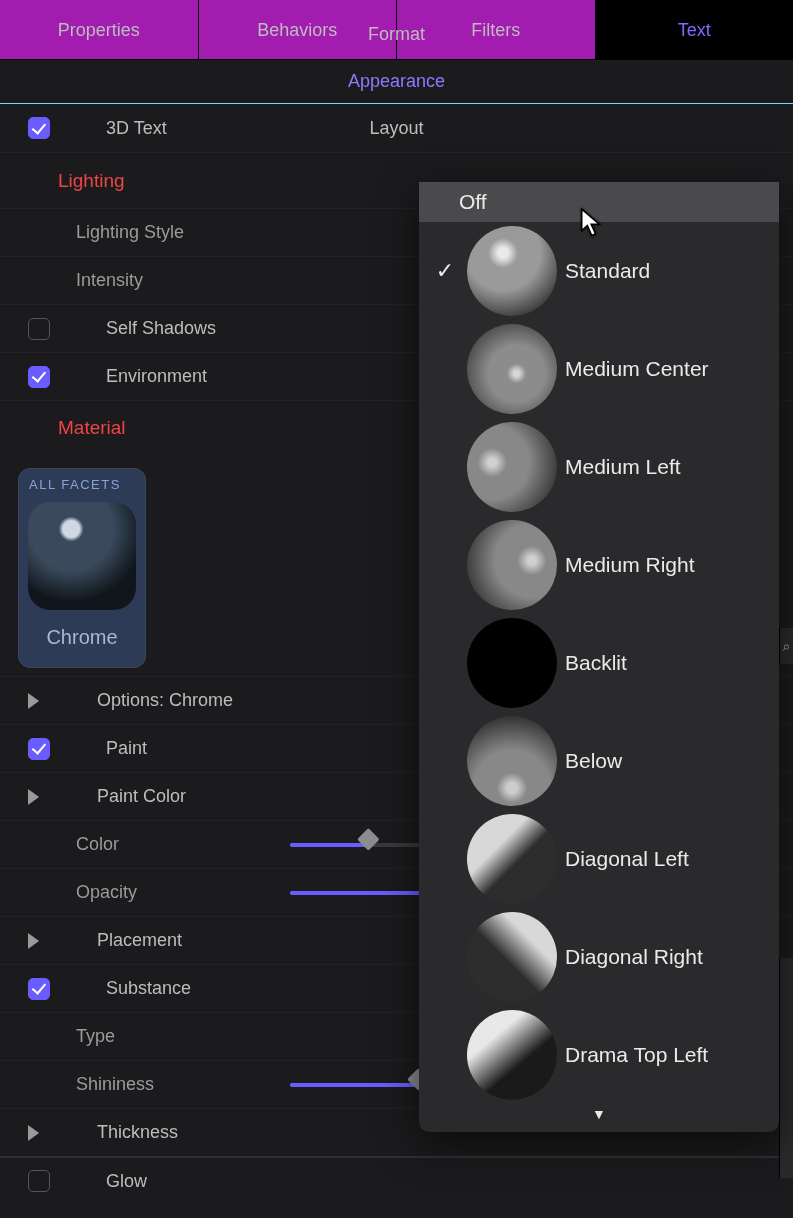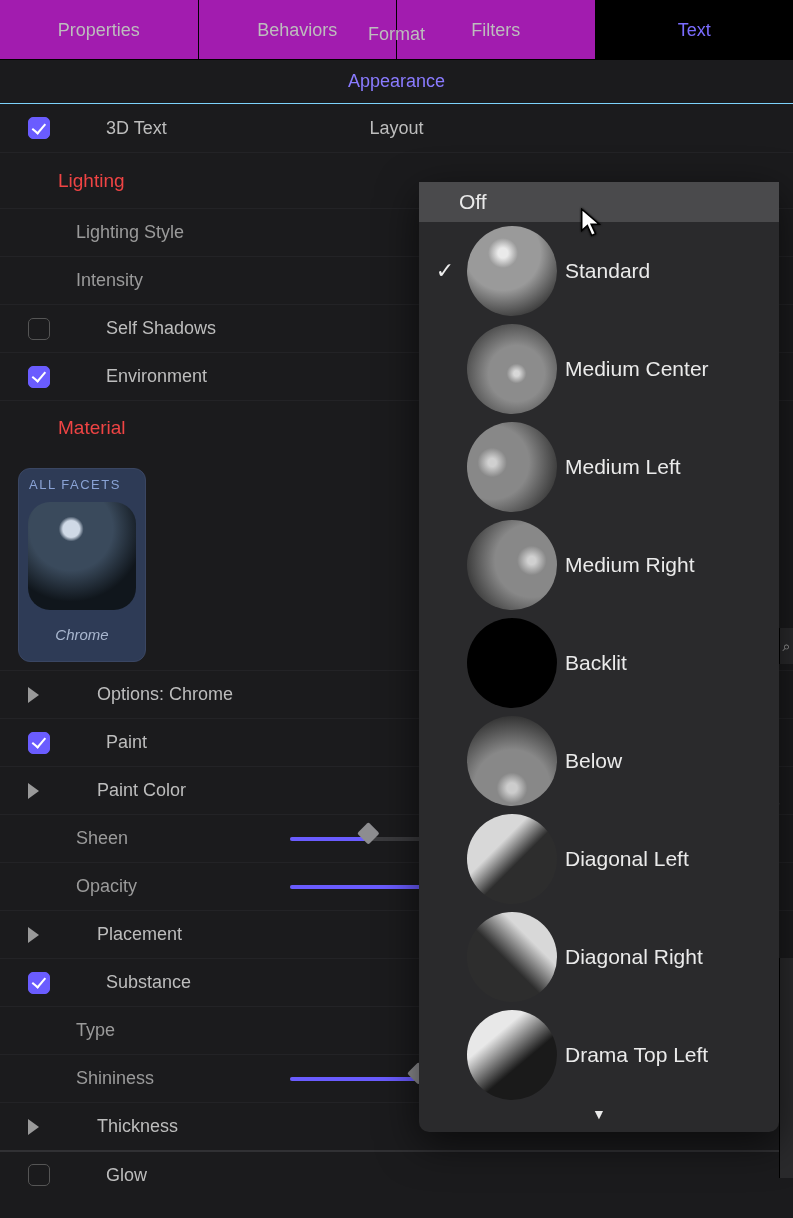--- a/index.html
+++ b/index.html
@@ -35,21 +35,21 @@
   
   .slider-wrap { flex:1; display:flex; align-items:center; padding:0 12px 0 30px; max-width:210px; }
   .slider { position:relative; height:4px; background:#3a3a3d; width:100%; border-radius:2px; }
   .slider .fill { position:absolute; height:4px; background:#6a5cff; border-radius:2px; }
   .slider .thumb { position:absolute; top:-6px; width:16px; height:16px; background:#8d8d90; transform:rotate(45deg) translateX(-50%); border-radius:2px; }
 
   
   .card { margin:14px 0 0 18px; width:128px; border:1px solid #3a4662; border-radius:12px; background:#2e3b56; padding:0 0 0 0; }
   .card-head { font-size:13px; letter-spacing:1.5px; color:#8aa3d6; padding:8px 10px 6px; }
   .thumb-img { width:108px; height:108px; margin:4px auto 0; background:radial-gradient(circle at 40% 25%, #cfd9e6 0 8%, #3a4a5c 12% 40%, #10161c 70%); border-radius:22px; display:block; }
-  .card-label { text-align:center; color:#a9b7cf; font-size:15px; padding:16px 0 18px;font-style:italic; }
+  .card-label { text-align:center; color:#a9b7cf; font-size:20px; padding:16px 0 18px; }
 
   
   .menu { position:absolute; left:419px; top:182px; width:360px; background:#2a2a2c; border-radius:10px; box-shadow:0 12px 40px rgba(0,0,0,.6); padding-bottom:10px; z-index:50; }
   .menu-row { display:flex; align-items:center; height:98px; padding:0 16px 0 12px; cursor:pointer; }
   .menu-row.small { height:40px; }
   .menu-row.hover { background:#4a4a4c; }
   .check { width:28px; text-align:center; color:#eee; font-size:22px; }
   .ball { width:90px; height:90px; border-radius:50%; margin:0 8px; background:radial-gradient(circle at 40% 30%, #eaeaea 0 6%, #9a9a9a 18% 45%, #3a3a3a 80%); }
   .menu-label { color:#eaeaea; font-size:21px; }
   .menu-more { text-align:center; color:#eaeaea; font-size:14px; padding-top:2px; }
@@ -138,21 +138,21 @@
 
 <div class="row">
   <div class="tri"></div>
   <span class="label" style="flex:1">Paint Color</span>
   <div style="width:36px;display:flex;justify-content:center;">
       <div class="pencil"></div>
     </div>
 </div>
 
 <div class="row subsub">
-  <span class="label dim" style="width:140px">Sheen</span>
+  <span class="label dim" style="width:140px">Color</span>
   <div class="slider-wrap">
       <div class="slider">
         <div class="fill" style="width:45%"></div>
         <div class="thumb" style="left:45%"></div>
       </div>
     </div>
 </div>
 <div class="row subsub">
   <span class="label dim" style="width:140px">Opacity</span>
   <div class="slider-wrap">

